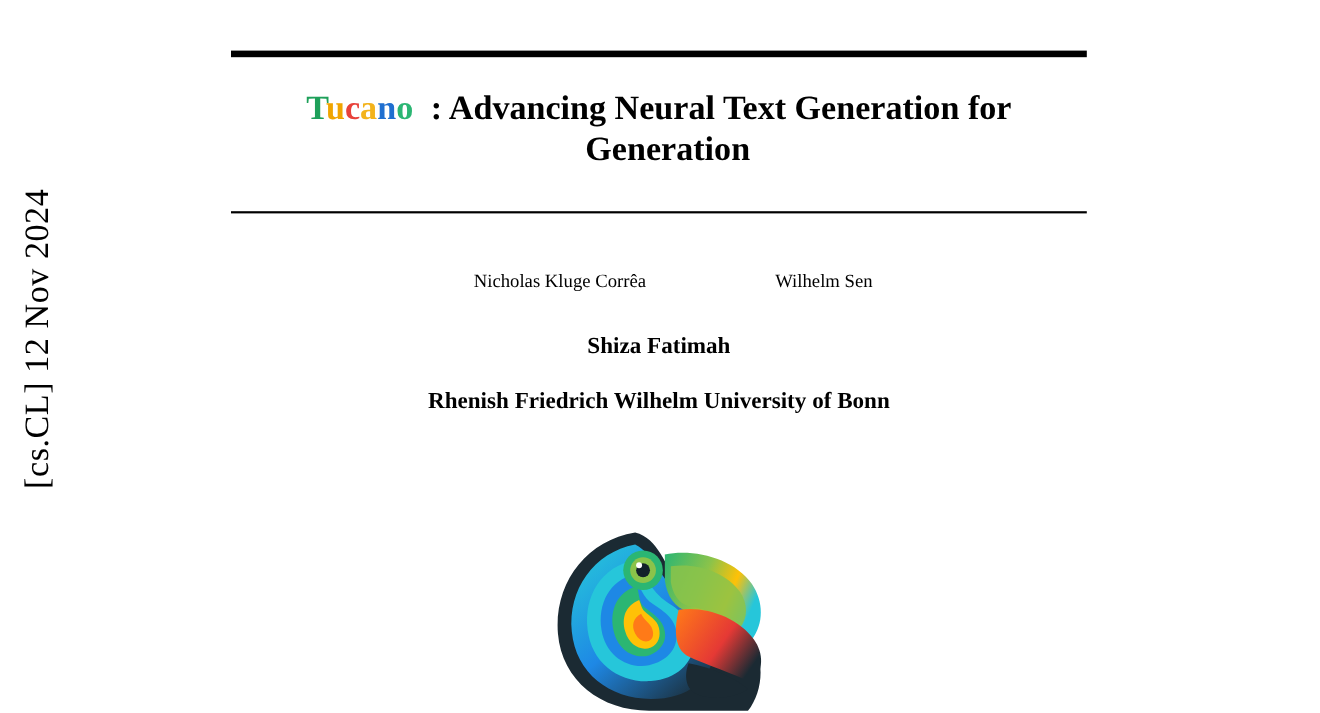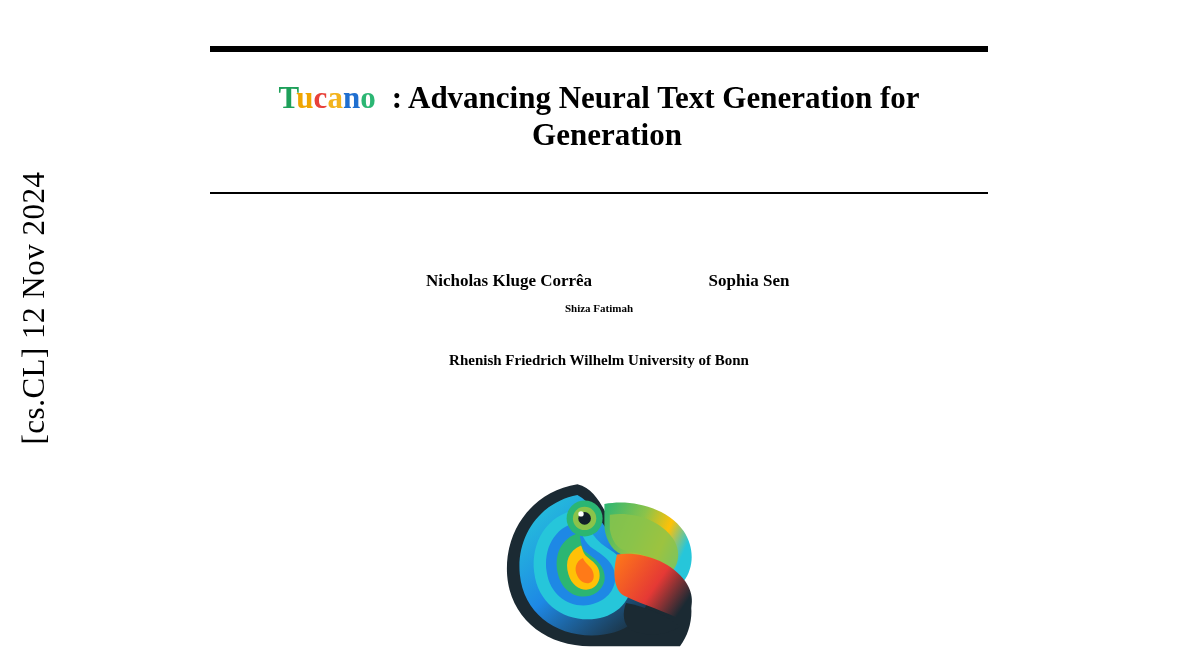--- a/index.html
+++ b/index.html
@@ -79,45 +79,44 @@
     position: absolute;
     left: 0;
     top: 246px;
     width: 778px;
     display: flex;
     justify-content: center;
     align-items: baseline;
   }
   .author {
     font-size: 17px;
-    font-weight: bold;
-    text-align: center;
-    margin-top: 25px;
+    font-weight: normal;
+    text-align: center;
   }
   .author.a0 { width: 300px; }
   .author.a1 { width: 180px; }
   .author.a2 { width: 200px; }
 
   .author-second {
     position: absolute;
     left: 0;
     top: 302px;
     width: 778px;
     text-align: center;
-    font-size: 11px;
+    font-size: 21px;
     font-weight: bold;
   }
 
   .affiliation {
     position: absolute;
     left: 0;
     top: 352px;
     width: 778px;
     text-align: center;
-    font-size: 15px;
+    font-size: 21px;
     font-weight: bold;
   }
 
   .logo-wrap {
     position: absolute;
     left: 0;
     top: 468px;
     width: 778px;
     height: 180px;
     display: flex;
@@ -138,21 +137,21 @@
 
   <div class="title">
     <span><span class="brand-t">T</span><span class="brand-u">u</span><span class="brand-c">c</span><span class="brand-a">a</span><span class="brand-n">n</span><span class="brand-o">o</span></span><span class="rest">: Advancing Neural Text Generation for</span><br>
     <span class="rest">Generation</span>
   </div>
 
   <div class="rule-thin"></div>
 
   <div class="authors-row">
     <div class="author a0">Nicholas Kluge Corrêa</div>
-    <div class="author a1">Sophia Sen</div>
+    <div class="author a1">Wilhelm Sen</div>
   </div>
 
   <div class="author-second">Shiza Fatimah</div>
 
   <div class="affiliation">Rhenish Friedrich Wilhelm University of Bonn</div>
 
   <div class="logo-wrap">
     <svg class="logo-svg" width="240" height="180" viewBox="0 0 240 200">
       <defs>
         <linearGradient id="wing" x1="0" y1="0" x2="1" y2="0.4">

